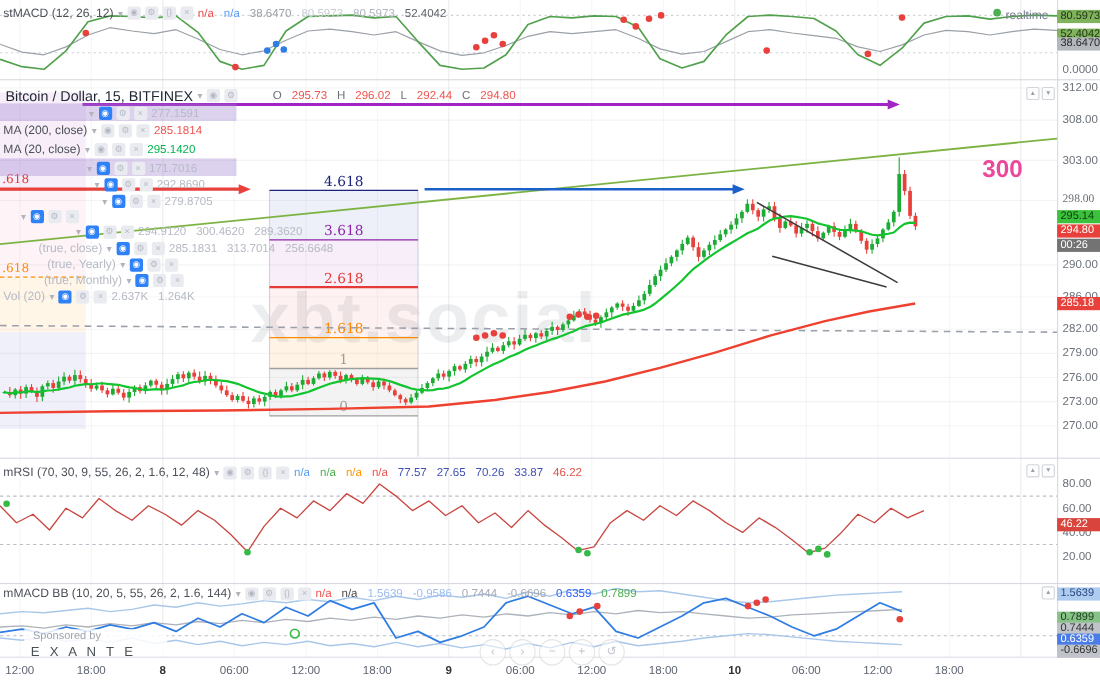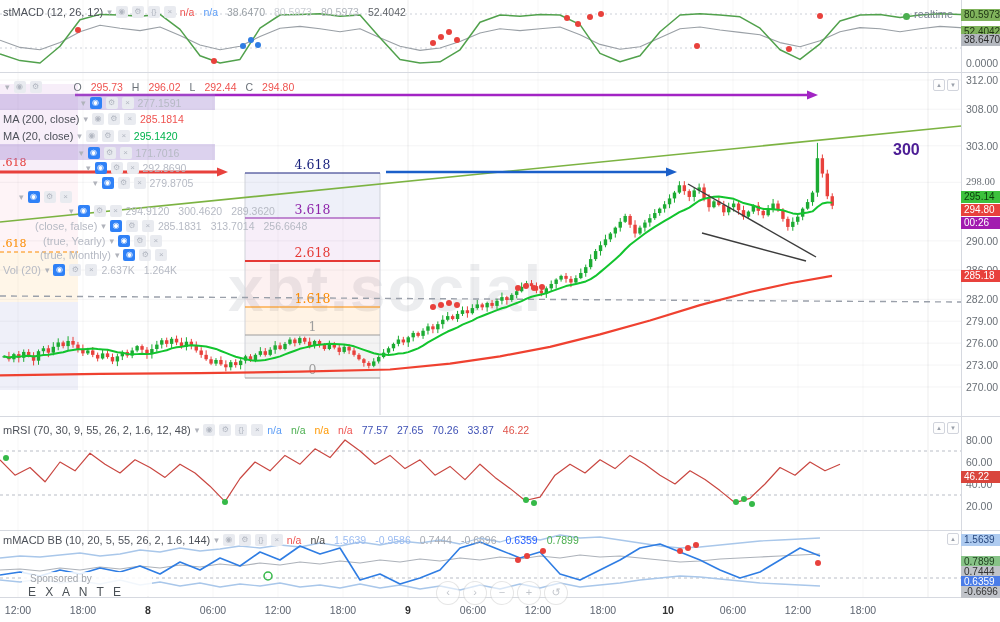--- a/index.html
+++ b/index.html
@@ -556,26 +556,27 @@
     <span class="vals" id="stmacd-vals">
         <span style="color: rgb(239, 83, 80);">n/a</span>
         <span style="color: rgb(91, 156, 246);">n/a</span>
         <span style="color: rgb(154, 160, 166);">38.6470</span>
         <span style="color: rgb(201, 205, 211);">80.5973</span>
         <span style="color: rgb(176, 181, 188);">80.5973</span>
         <span style="color: rgb(95, 99, 104);">52.4042</span>
       </span>
   </div>
 
-  <div class="abs" style="left:903px;top:8px;z-index:6;display:flex;align-items:flex-end;gap:4px;">
+  <div class="abs" style="left:903px;top:8px;z-index:6;display:flex;align-items:flex-start;gap:4px;">
     <span style="width:7px;height:7px;border-radius:50%;background:#4caf50;display:inline-block;"></span>
     <span style="color:#76808f;">realtime</span>
   </div>
 
   <div class="legend-row" style="left:5px;top:80px;">
+    <span style="font-size:13px;color:#1d2733;">Bitcoin / Dollar, 15, BITFINEX</span>
     <span class="caret">▾</span>
     <span class="icon">◉</span>
     <span class="icon">⚙</span>
     <span class="vals" id="ohlc-vals" style="margin-left:28px;">
         <span style="color: rgb(106, 113, 120);">O</span>
         <span style="color: rgb(239, 83, 80);">295.73</span>
         <span style="color: rgb(106, 113, 120);">H</span>
         <span style="color: rgb(239, 83, 80);">296.02</span>
         <span style="color: rgb(106, 113, 120);">L</span>
         <span style="color: rgb(239, 83, 80);">292.44</span>
@@ -663,21 +664,21 @@
         <span class="icon">⚙</span>
         <span class="icon">×</span>
         <span class="vals">
           <span style="color: rgb(182, 186, 196);">294.9120</span>
           <span style="color: rgb(182, 186, 196);">300.4620</span>
           <span style="color: rgb(182, 186, 196);">289.3620</span>
         </span>
       </div>
       <div class="legend-row" style="left: 3px; top: 219px;">
         <span style="width: 28px; display: inline-block;"></span>
-        <span style="color: rgb(182, 186, 196);">(close, false)</span>
+        <span style="color: rgb(182, 186, 196);">(true, close)</span>
         <span class="caret">▾</span>
         <span class="icon blue">◉</span>
         <span class="icon">⚙</span>
         <span class="icon">×</span>
         <span class="vals">
           <span style="color: rgb(182, 186, 196);">285.1831</span>
           <span style="color: rgb(182, 186, 196);">313.7014</span>
           <span style="color: rgb(182, 186, 196);">256.6648</span>
         </span>
       </div>
@@ -705,21 +706,21 @@
         <span class="icon blue">◉</span>
         <span class="icon">⚙</span>
         <span class="icon">×</span>
         <span class="vals">
           <span style="color: rgb(182, 186, 196);">2.637K</span>
           <span style="color: rgb(182, 186, 196);">1.264K</span>
         </span>
       </div>
     </div>
 
-  <div class="abs" style="left:893px;top:141px;font-size:16px;font-weight:bold;color:#4c1d95;z-index:6;">300</div>
+  <div class="abs" style="left:893px;top:141px;font-size:22px;font-weight:bold;color:#ec4899;z-index:6;">300</div>
 
   <div class="legend-row" style="left:3px;top:423px;">
     <span style="color:#4c5058;">mRSI (70, 30, 9, 55, 26, 2, 1.6, 12, 48)</span>
     <span class="caret">▾</span>
     <span class="icon">◉</span>
     <span class="icon">⚙</span>
     <span class="icon">{}</span>
     <span class="icon">×</span>
     <span class="vals" id="mrsi-vals">
         <span style="color: rgb(91, 156, 246);">n/a</span>
@@ -794,21 +795,21 @@
     <div class="tick" style="top: 176.34px; font-family: Liberation Serif, serif;">298.00</div>
     <div class="tick" style="top: 234.82px;">290.00</div>
     <div class="tick" style="top: 264.06px;">286.00</div>
     <div class="tick" style="top: 293.3px;">282.00</div>
     <div class="tick" style="top: 315.23px;">279.00</div>
     <div class="tick" style="top: 337.16px;">276.00</div>
     <div class="tick" style="top: 359.09px;">273.00</div>
     <div class="tick" style="top: 381.02px;">270.00</div>
     <div class="badge" style="top: 191px; background: rgb(60, 193, 60); color: rgb(11, 61, 11);">295.14</div>
     <div class="badge" style="top: 204px; background: rgb(232, 65, 60); color: rgb(255, 255, 255);">294.80</div>
-    <div class="badge" style="top: 217px; background: #a21caf; color: rgb(255, 255, 255);">00:26</div>
+    <div class="badge" style="top: 217px; background: #737373; color: rgb(255, 255, 255);">00:26</div>
     <div class="badge" style="top: 270px; background: rgb(232, 65, 60); color: rgb(255, 255, 255);">285.18</div>
     <div class="tick" style="top: 434px;">80.00</div>
     <div class="tick" style="top: 456px;">60.00</div>
     <div class="tick" style="top: 478px;">40.00</div>
     <div class="tick" style="top: 500px;">20.00</div>
     <div class="badge" style="top: 471px; background: rgb(217, 69, 60); color: rgb(255, 255, 255);">46.22</div>
     <div class="badge" style="top: 534px; background: rgb(174, 203, 240); color: rgb(42, 74, 128);">1.5639</div>
     <div class="badge" style="top: 556px; background: rgb(135, 195, 135); color: rgb(29, 61, 29);">0.7899</div>
     <div class="badge" style="top: 566px; background: rgb(192, 195, 201); color: rgb(51, 51, 51);">0.7444</div>
     <div class="badge" style="top: 576px; background: rgb(74, 124, 232); color: rgb(255, 255, 255);">0.6359</div>

